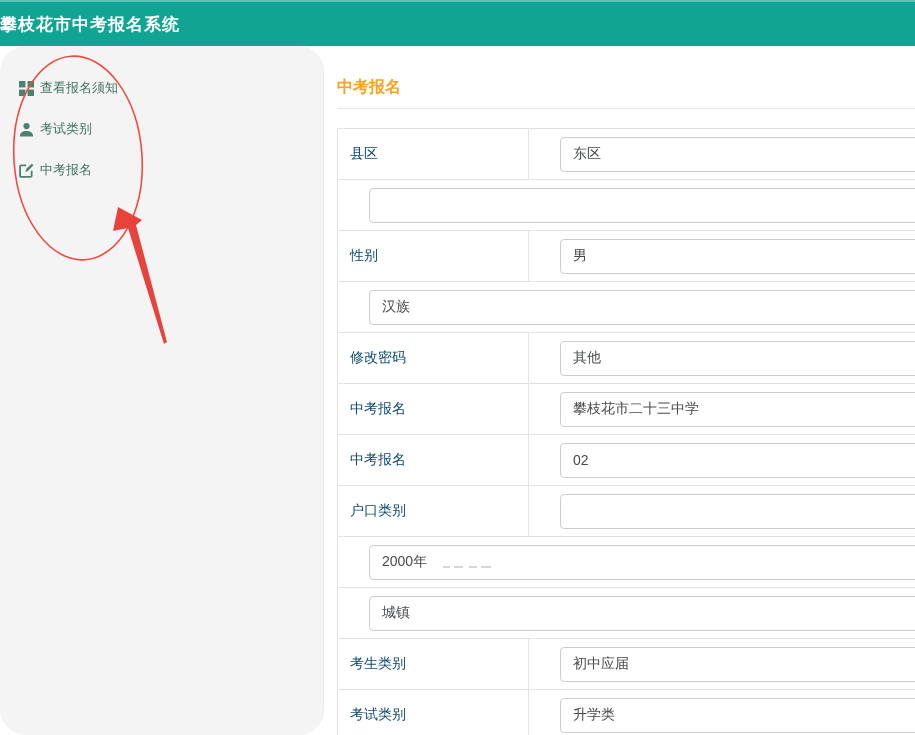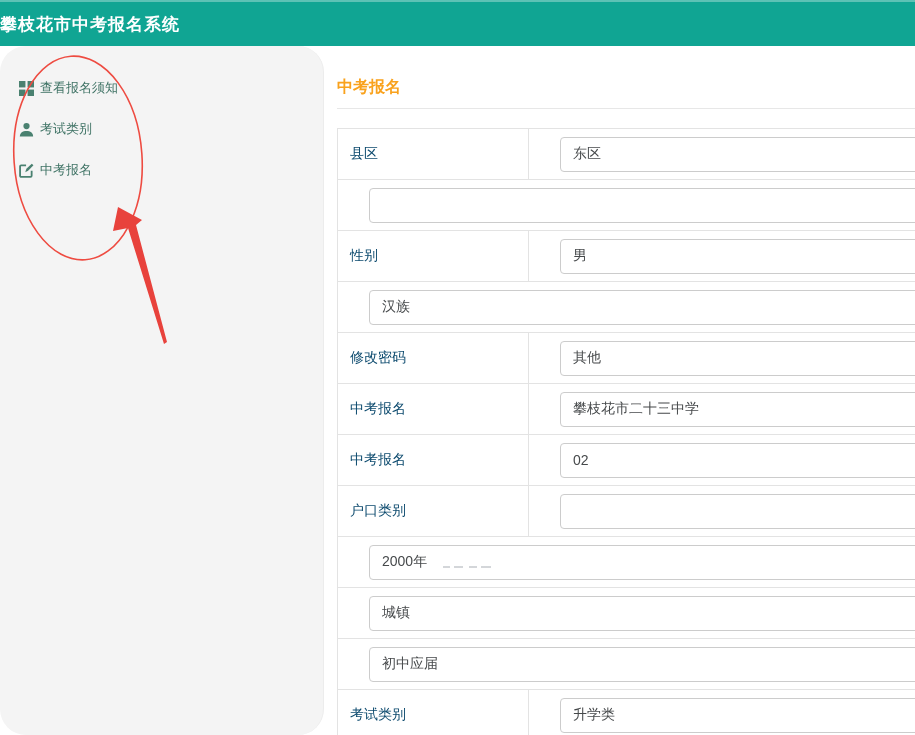--- a/index.html
+++ b/index.html
@@ -241,20 +241,21 @@
         </div>
 
         <div class="form-row">
           <div class="cell-value">
             <input type="text" readonly="" value="城镇" style="">
 
           </div>
         </div>
 
         <div class="form-row">
+          <div class="cell-label">考生类别</div>
           <div class="cell-value">
             <input type="text" readonly="" value="初中应届" style="">
 
           </div>
         </div>
 
         <div class="form-row">
           <div class="cell-label">考试类别</div>
           <div class="cell-value">
             <input type="text" readonly="" value="升学类" style="">

